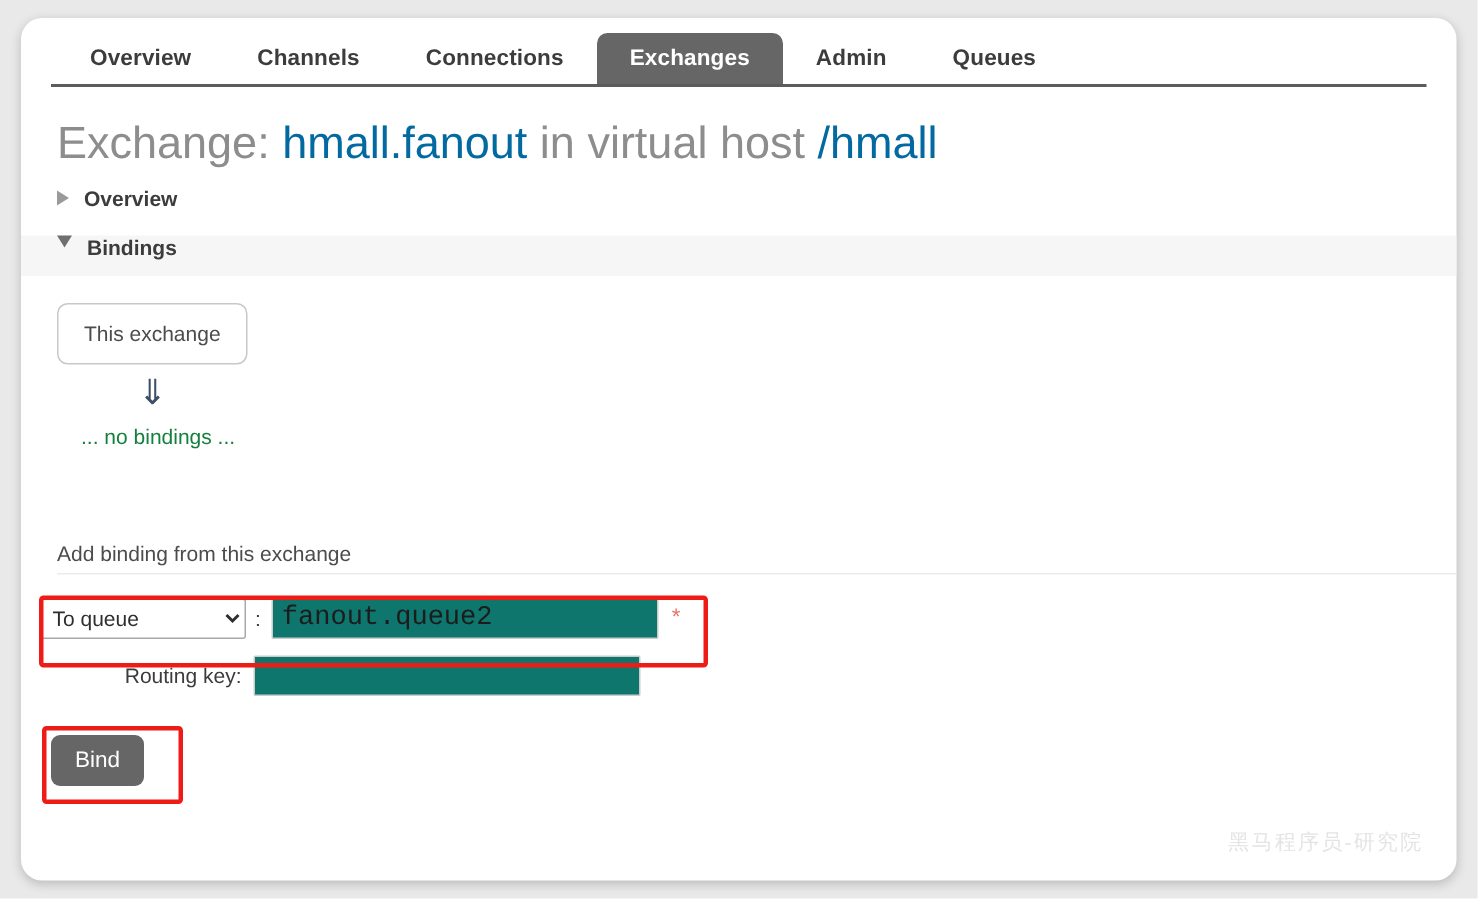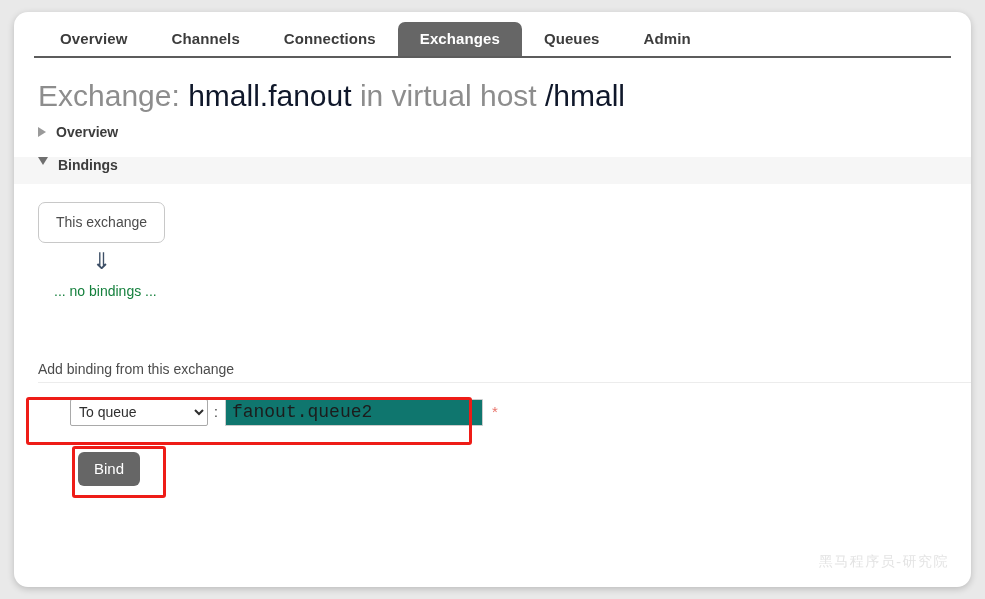--- a/index.html
+++ b/index.html
@@ -68,21 +68,21 @@
   
   #title {
     margin: 21px 0 0 24px;
     font-size: 30px;
     line-height: 36px;
     color: #8d8d8d;
     font-weight: normal;
     white-space: nowrap;
   }
   #title .strong {
-    color: #0f172a;
+    color: #0369a1;
   }
 
   
   .sect-toggle {
     margin: 8px 0 0 24px;
     font-size: 14px;
     font-weight: bold;
     color: #3c3c3c;
     display: flex;
     align-items: center;
@@ -155,21 +155,20 @@
     color: #4c4c4c;
     line-height: 18px;
     padding-bottom: 4px;
     border-bottom: 1px solid #ececec;
     margin-right: 0;
   }
 
   #form {
     position: relative;
     margin-top: 14px;
-    padding-left: 44px;
   }
   .frow {
     display: flex;
     align-items: center;
     height: 30px;
     margin-bottom: 8px;
   }
   .flabel {
     width: 155px;
     text-align: right;
@@ -283,22 +282,22 @@
 <body>
 
 <div id="page">
 
   <div id="nav">
     <div class="tablist">
       <div class="tab">Overview</div>
       <div class="tab">Channels</div>
       <div class="tab">Connections</div>
       <div class="tab active">Exchanges</div>
+      <div class="tab">Admin</div>
       <div class="tab">Queues</div>
-      <div class="tab">Admin</div>
     </div>
     <div class="navrule"></div>
   </div>
 
   <div id="title">
     <span>Exchange:</span>
     <span class="strong">hmall.fanout</span>
     <span>in virtual host</span>
     <span class="strong">/hmall</span>
   </div>
@@ -328,20 +327,24 @@
     <div class="frow row-to-queue">
       <select class="ui-select" id="queue-select">
         <option>To queue</option>
         <option>To exchange</option>
       </select>
       <span class="colon">:</span>
       <input class="ui-input" id="queue-input" type="text" value="fanout.queue2" style="">
       <span class="req-star">*</span>
     </div>
 
+    <div class="frow">
+      <span class="flabel">Routing key:</span>
+      <input class="ui-input" id="routing-input" type="text" value="" style="">
+    </div>
 
 
     <div id="bind-wrap">
       <div class="annot" id="annot-bind"></div>
       <button id="bind-button">Bind</button>
     </div>
 
   </div>
 
   <div id="watermark">黑马程序员-研究院</div>

